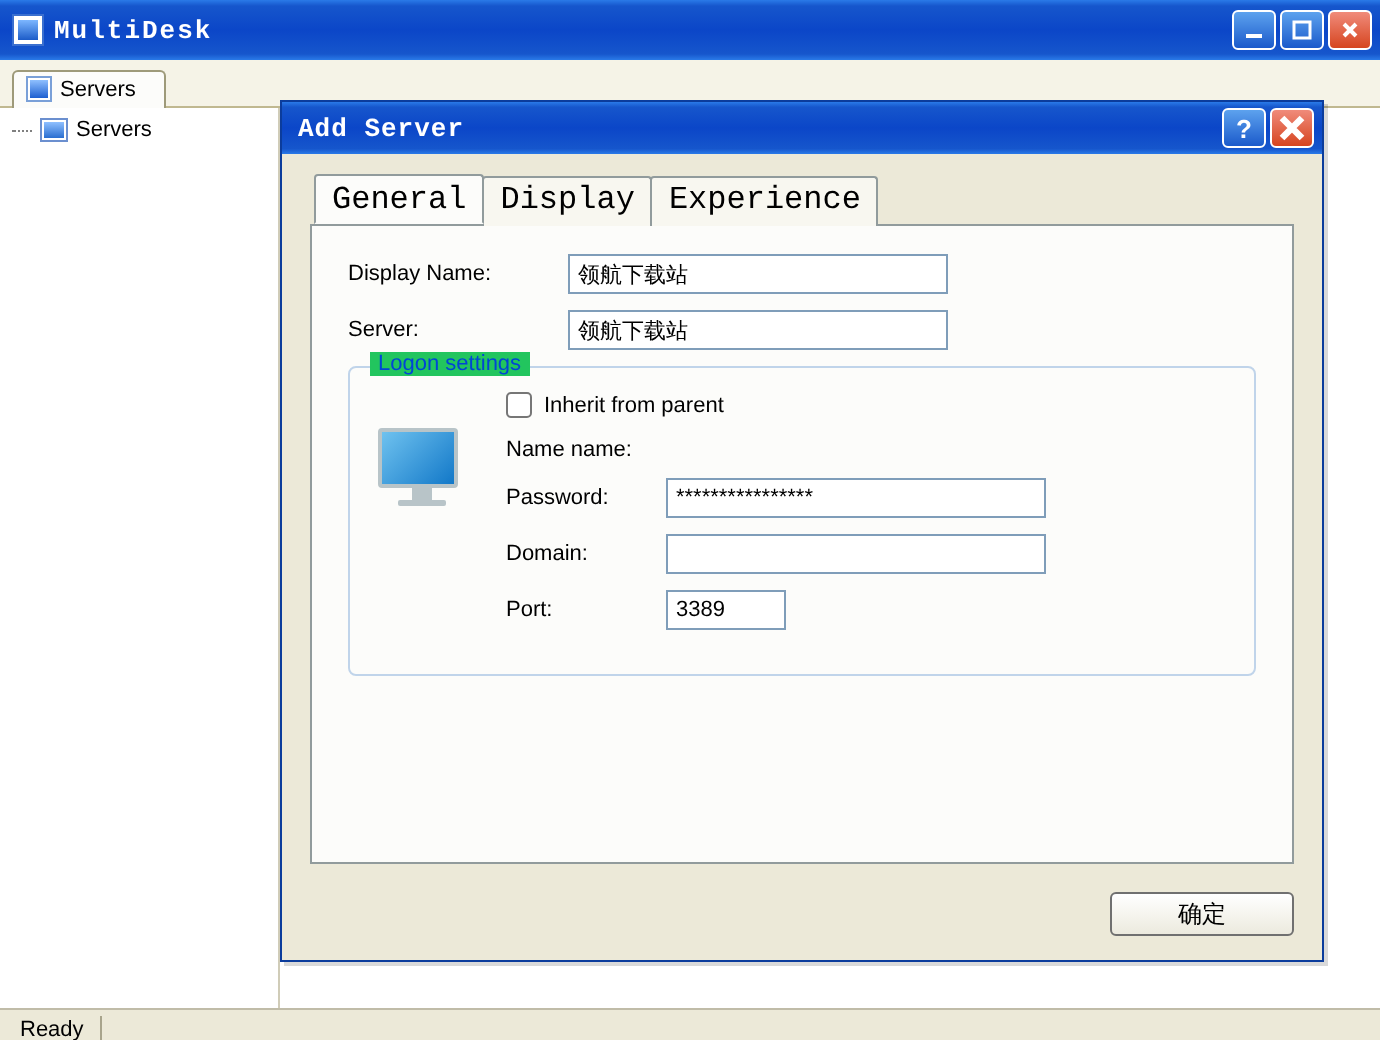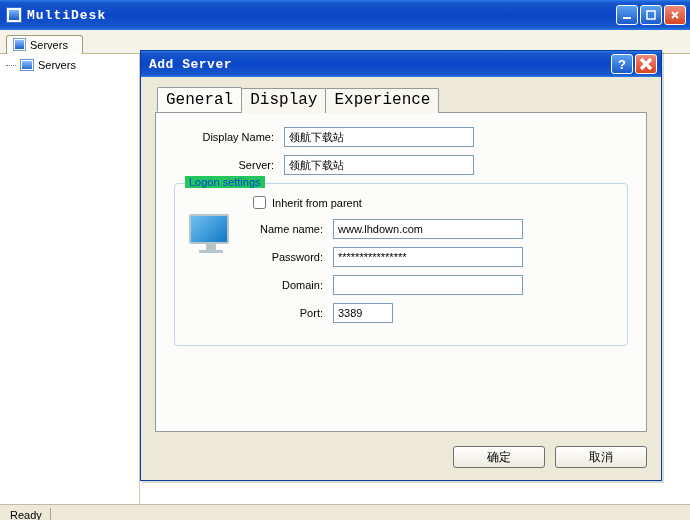--- a/index.html
+++ b/index.html
@@ -220,21 +220,20 @@
   padding:14px 18px 18px 18px;
   min-height:320px;
 }
 .formrow {
   display:flex;
   align-items:center;
   margin-bottom:8px;
 }
 .formrow label {
   width:110px;
-  text-align:right;
   padding-right:10px;
 }
 .formrow input[type=text], .formrow input[type=password] {
   border:1px solid #7f9db9;
   height:20px;
   padding:1px 4px;
   font-size:11px;
   width:190px;
   font-family:Liberation Sans, sans-serif;
 }
@@ -385,21 +384,20 @@
               <div class="stand"></div>
               <div class="base"></div>
             </div>
             <div class="fields-right">
               <div class="chkrow">
                 <input type="checkbox" style="">
                 <span>Inherit from parent</span>
               </div>
               <div class="formrow">
                 <label>Name name:</label>
-                <input type="text" value="www.lhdown.com" style="">
               </div>
               <div class="formrow">
                 <label>Password:</label>
                 <input type="text" value="****************" style="">
               </div>
               <div class="formrow">
                 <label>Domain:</label>
                 <input type="text" value="" style="">
               </div>
               <div class="formrow">
@@ -408,16 +406,15 @@
               </div>
             </div>
           </div>
         </div>
 
       </div>
     </div>
 
     <div class="dialog-buttons">
       <button>确定</button>
-      <button>取消</button>
     </div>
   </div>
 </div>
 
 </body></html>

